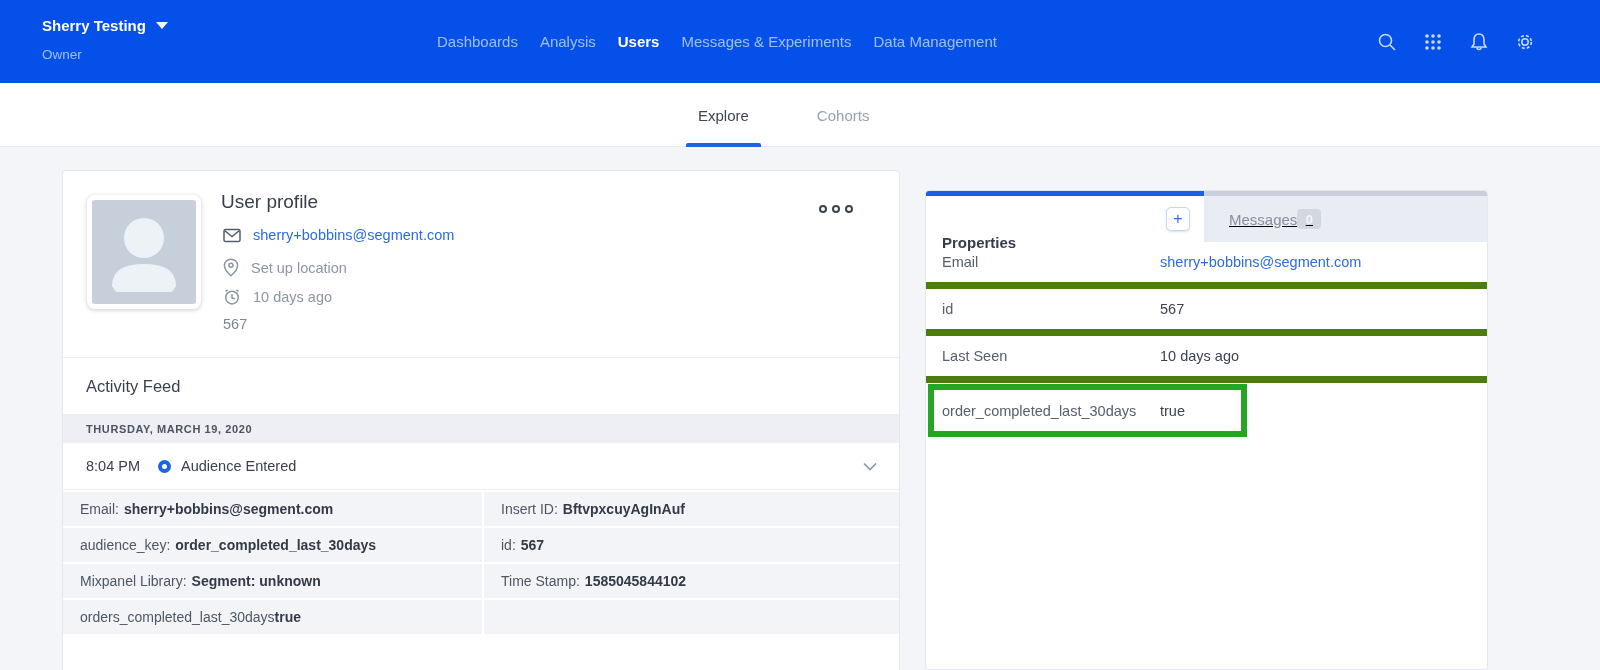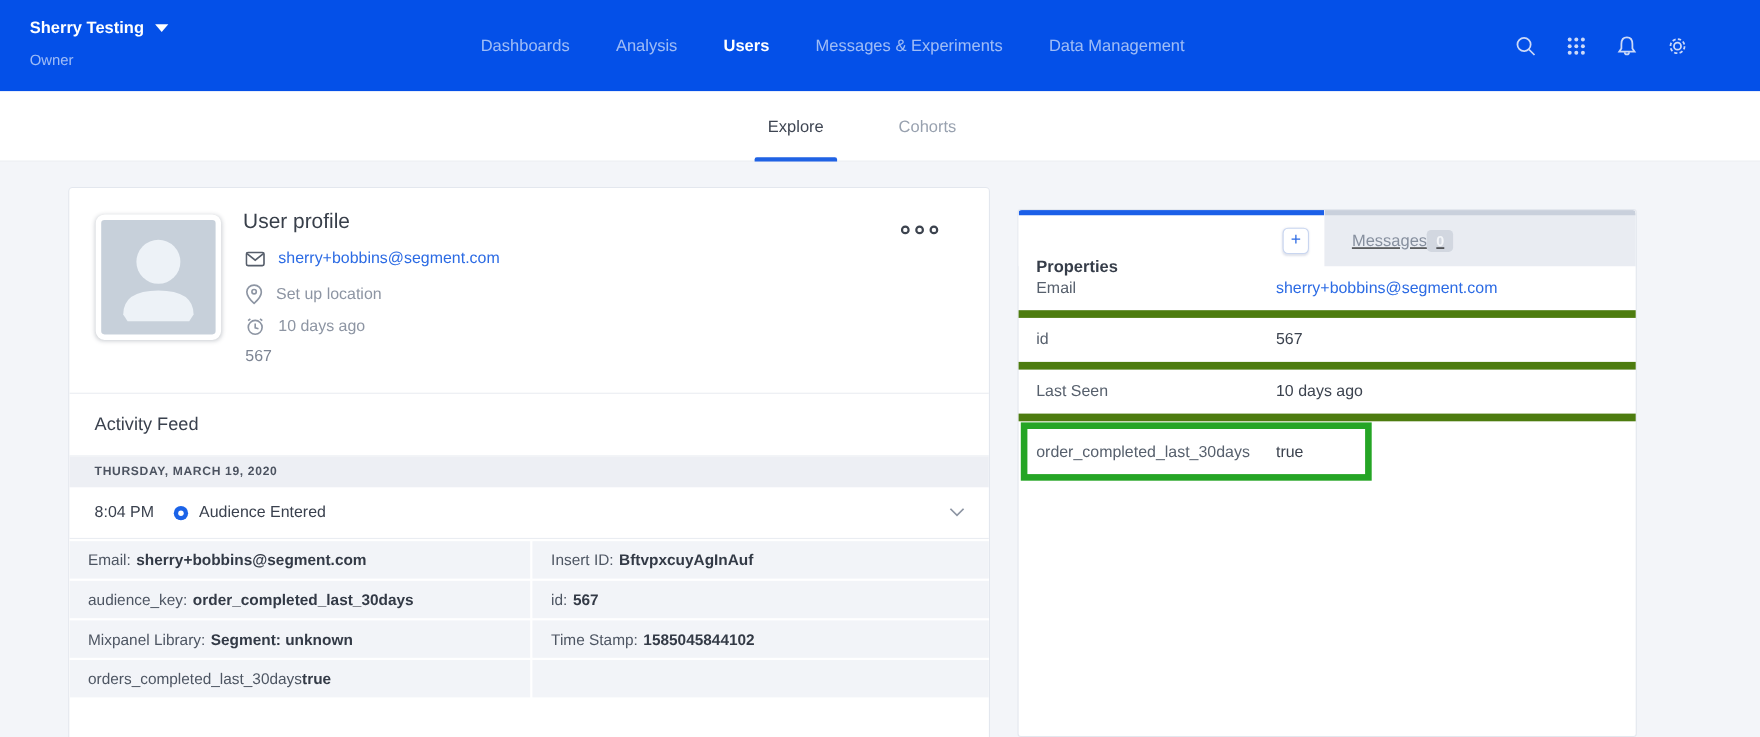--- a/index.html
+++ b/index.html
@@ -1,25 +1,25 @@
 <!DOCTYPE html>
 <html><head>
 <meta charset="utf-8">
 <style>
   * { margin:0; padding:0; box-sizing:border-box; }
   html,body { width:1600px; height:670px; overflow:hidden; background:#f3f5f9;
               font-family:"Liberation Sans", sans-serif; }
 
   
   .topnav { position:relative; height:83px; background:#0450e8; color:#fff; }
-  .workspace { position:absolute; left:27px; top:17px; }
+  .workspace { position:absolute; left:42px; top:17px; }
   .workspace-name { font-size:15px; font-weight:bold; color:#fff; display:flex; align-items:center; gap:10px; cursor:pointer; }
   .workspace-role { font-size:13.5px; color:rgba(255,255,255,.62); margin-top:13px; }
   .caret { width:0; height:0; border-left:6px solid transparent; border-right:6px solid transparent; border-top:7px solid #fff; display:inline-block; }
-  .nav-links { position:absolute; left:437px; top:0; height:83px; display:flex; align-items:center; gap:42px; }
+  .nav-links { position:absolute; left:437px; top:0; height:83px; display:flex; align-items:center; gap:22px; }
   .nav-link { font-size:15px; color:rgba(255,255,255,.62); cursor:pointer; white-space:nowrap; }
   .nav-link.active { color:#fff; font-weight:bold; }
   .nav-icons { position:absolute; right:64px; top:0; height:83px; display:flex; align-items:center; gap:24px; }
   .nav-icon { width:22px; height:22px; display:flex; align-items:center; justify-content:center; cursor:pointer; }
   .nav-icon svg { stroke:#ccd9f8; fill:none; stroke-width:1.6; }
   .nav-icon svg .filled { fill:#ccd9f8; stroke:none; }
 
   
   .tabbar { position:relative; height:64px; background:#fff; border-bottom:1px solid #e7eaf0; }
   .tabbar-inner { position:absolute; left:686px; top:0; height:64px; display:flex; align-items:flex-start; gap:44px; }

